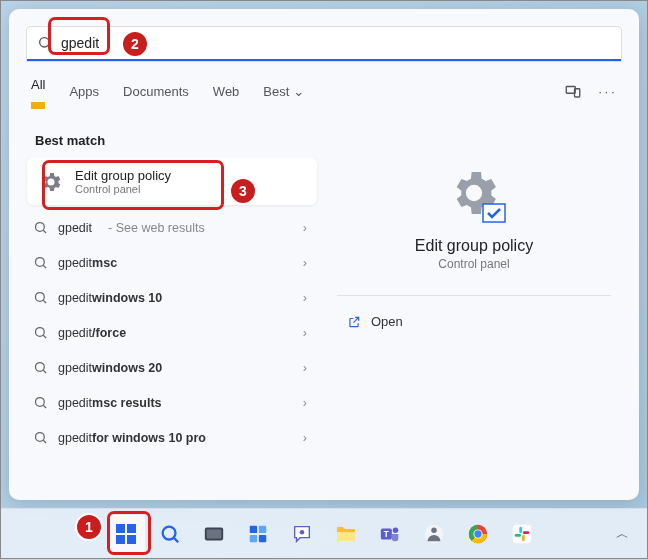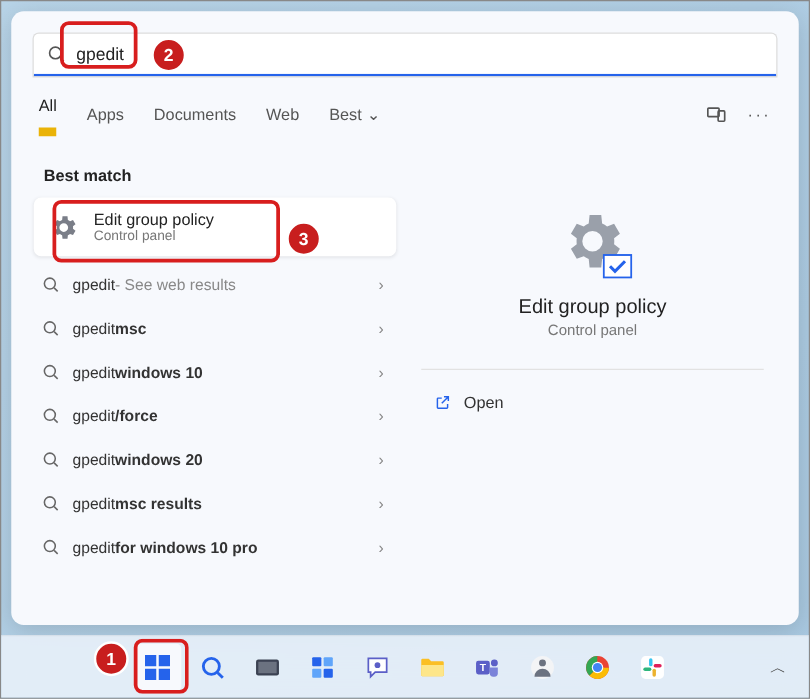--- a/index.html
+++ b/index.html
@@ -17,21 +17,21 @@
 .left { width: 290px; }
 .right { flex: 1; padding: 20px 10px; display: flex; flex-direction: column; align-items: center; }
 .section-header { font-size: 13px; font-weight: 600; color: #222; margin: 8px 0 10px 8px; }
 .best-match { display: flex; align-items: center; background: #fff; border-radius: 6px; padding: 10px 12px; gap: 12px; box-shadow: 0 1px 3px rgba(0,0,0,0.08); cursor: pointer; }
 .best-match .gear { width: 24px; height: 24px; color: #6b7280; flex-shrink: 0; }
 .best-match .title { font-size: 13px; color: #222; }
 .best-match .sub { font-size: 11px; color: #777; }
 .web-list { display: flex; flex-direction: column; gap: 2px; margin-top: 6px; }
 .web-item { display: flex; align-items: center; padding: 9px 10px 9px 6px; font-size: 12.5px; color: #333; cursor: pointer; border-radius: 4px; }
 .web-item svg { width: 15px; height: 15px; margin-right: 10px; color: #666; flex-shrink: 0; }
-.web-item .suffix { color: #888; margin-left: 0; }
+.web-item .suffix { color: #888; margin-left: 16px; }
 .web-item .chev-r { margin-left: auto; color: #888; }
 .preview-icon { margin-top: 20px; margin-bottom: 16px; position: relative; width: 56px; height: 56px; }
 .preview-title { font-size: 16px; color: #222; margin-bottom: 2px; text-align: center; }
 .preview-sub { font-size: 12px; color: #777; margin-bottom: 24px; }
 .divider { width: 100%; height: 1px; background: #e2e2e2; margin-bottom: 18px; }
 .action-open { display: flex; align-items: flex-end; gap: 10px; font-size: 13px; color: #333; align-self: flex-start; padding-left: 10px; cursor: pointer; }
 .action-open svg { width: 14px; height: 14px; color: #2563eb; }
 .taskbar { position: absolute; bottom: 0; left: 0; right: 0; height: 50px; background: rgba(235,242,250,0.85); backdrop-filter: blur(10px); display: flex; align-items: center; justify-content: center; gap: 6px; border-top: 1px solid rgba(0,0,0,0.05); }
 .taskbar .tb-item { width: 38px; height: 38px; display: flex; align-items: center; justify-content: center; border-radius: 4px; cursor: pointer; }
 .taskbar .tb-item.active { background: rgba(255,255,255,0.7); }

